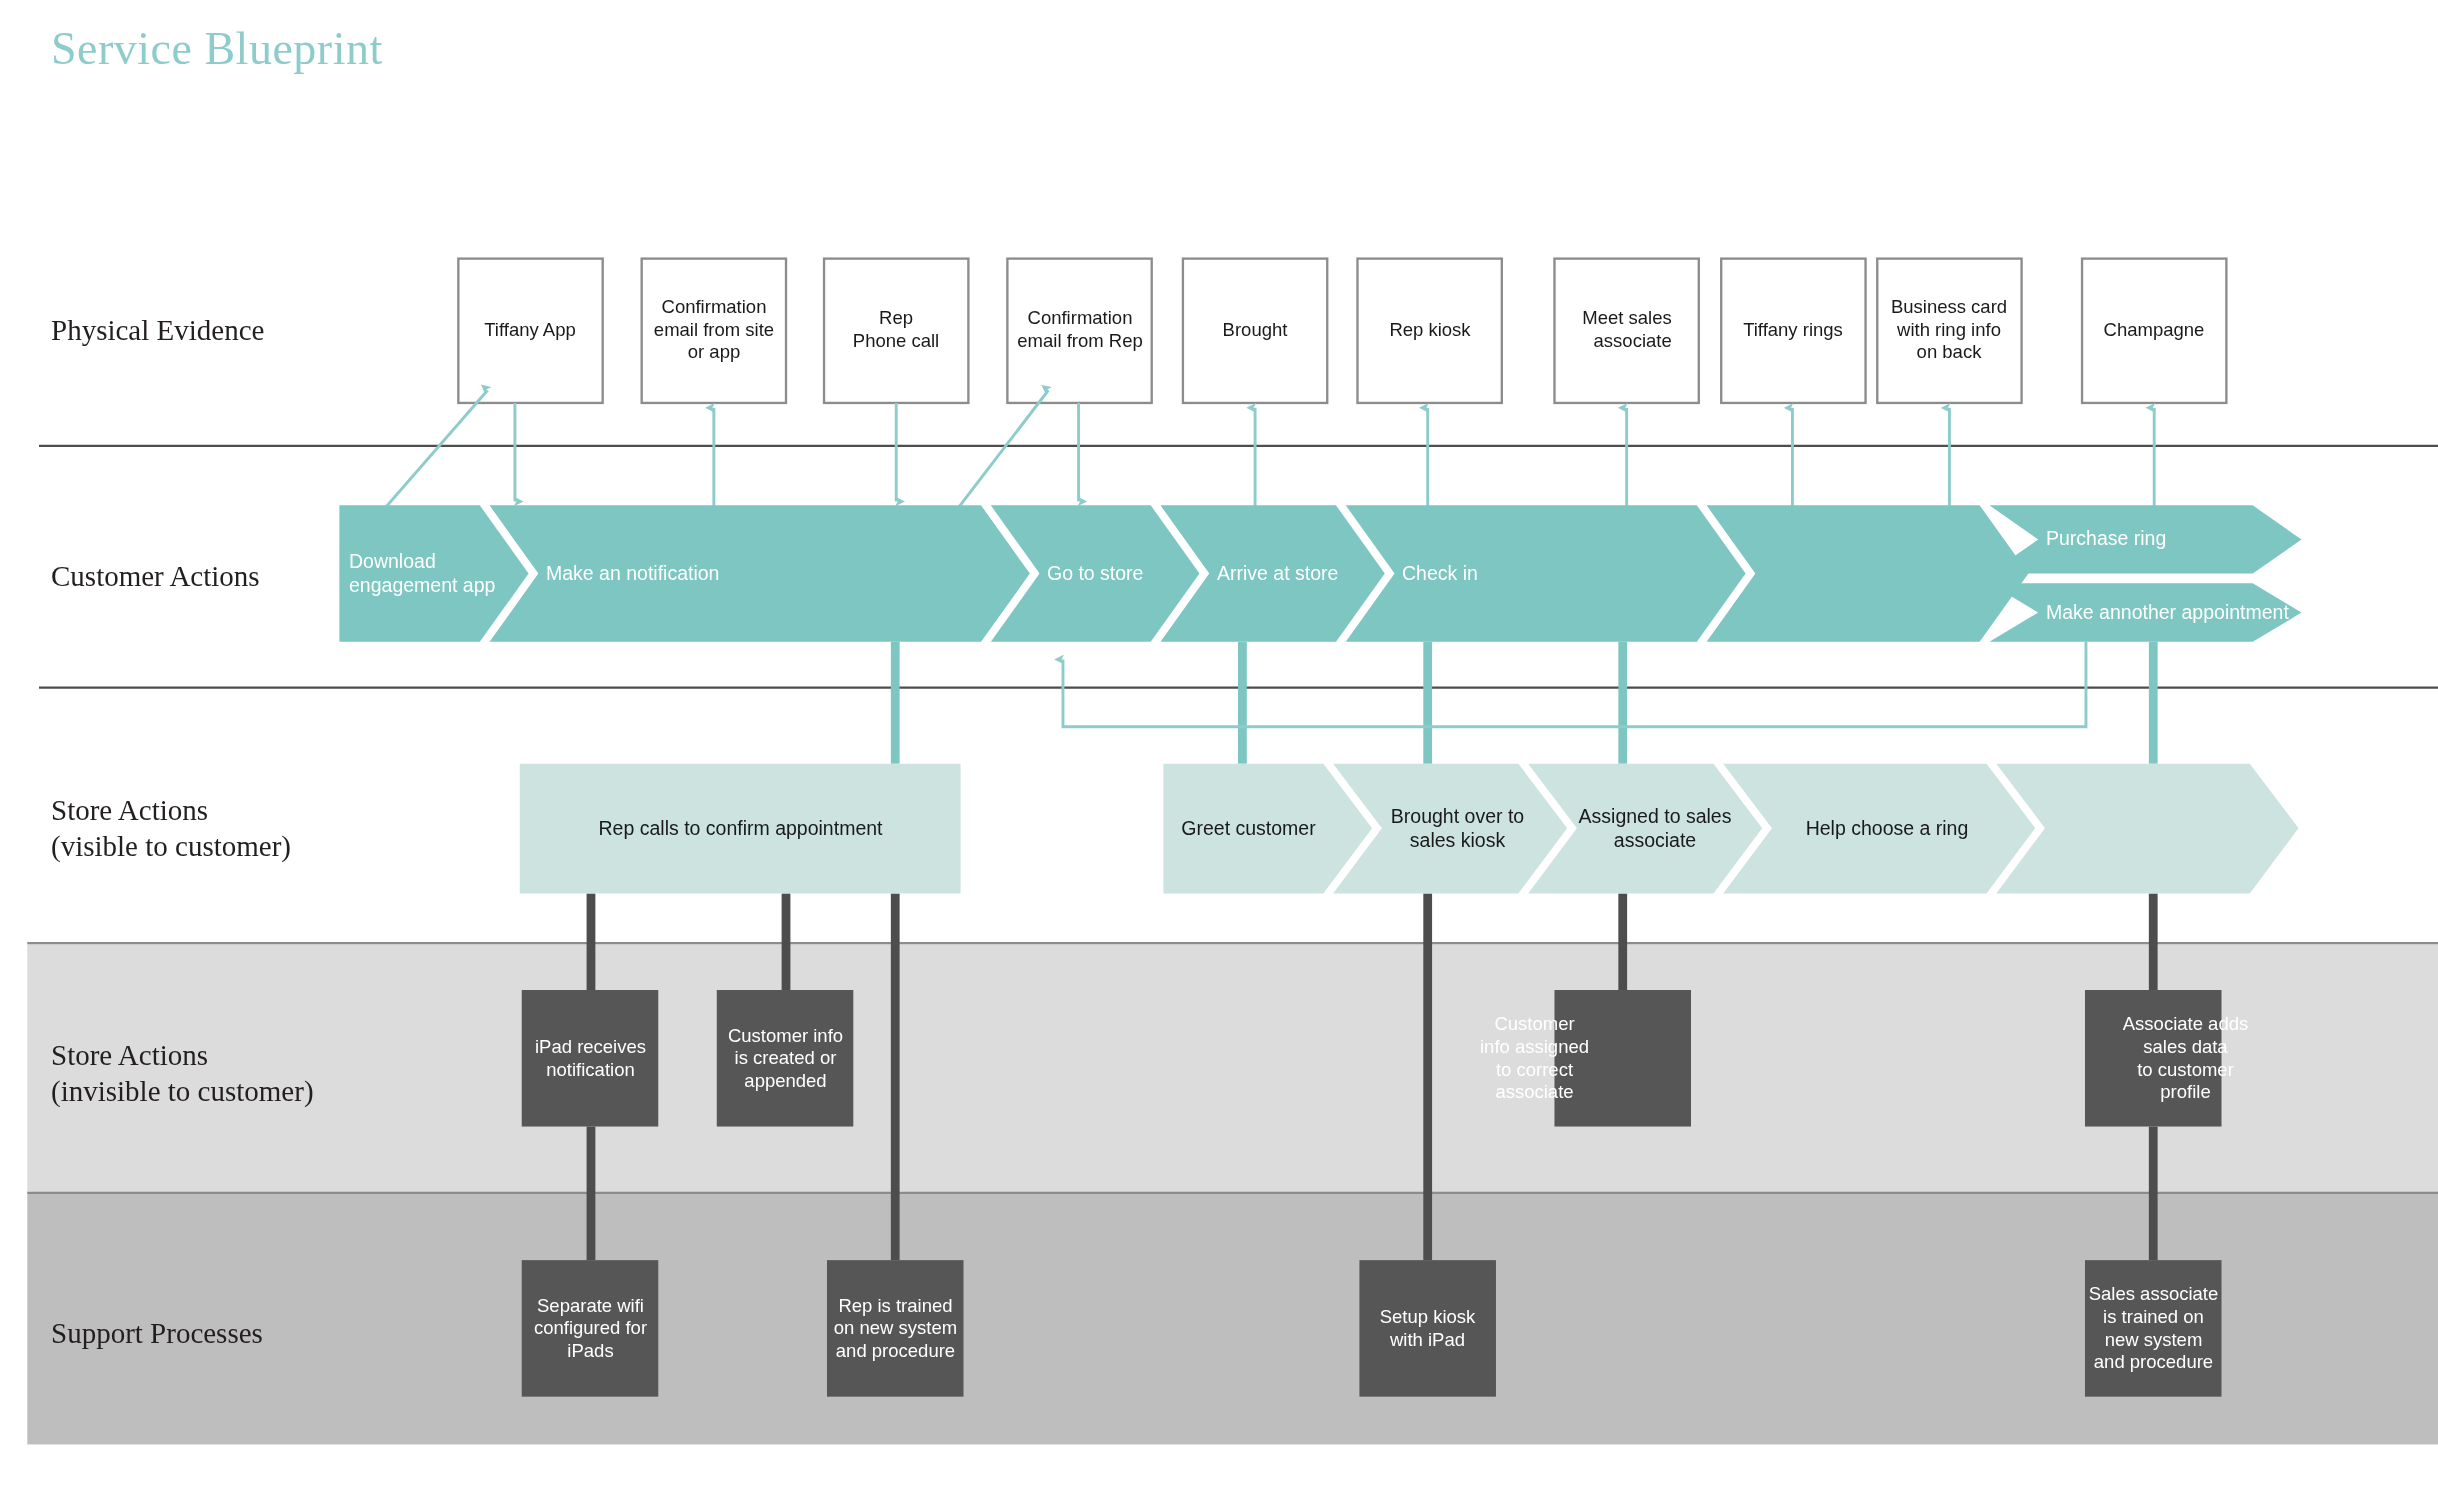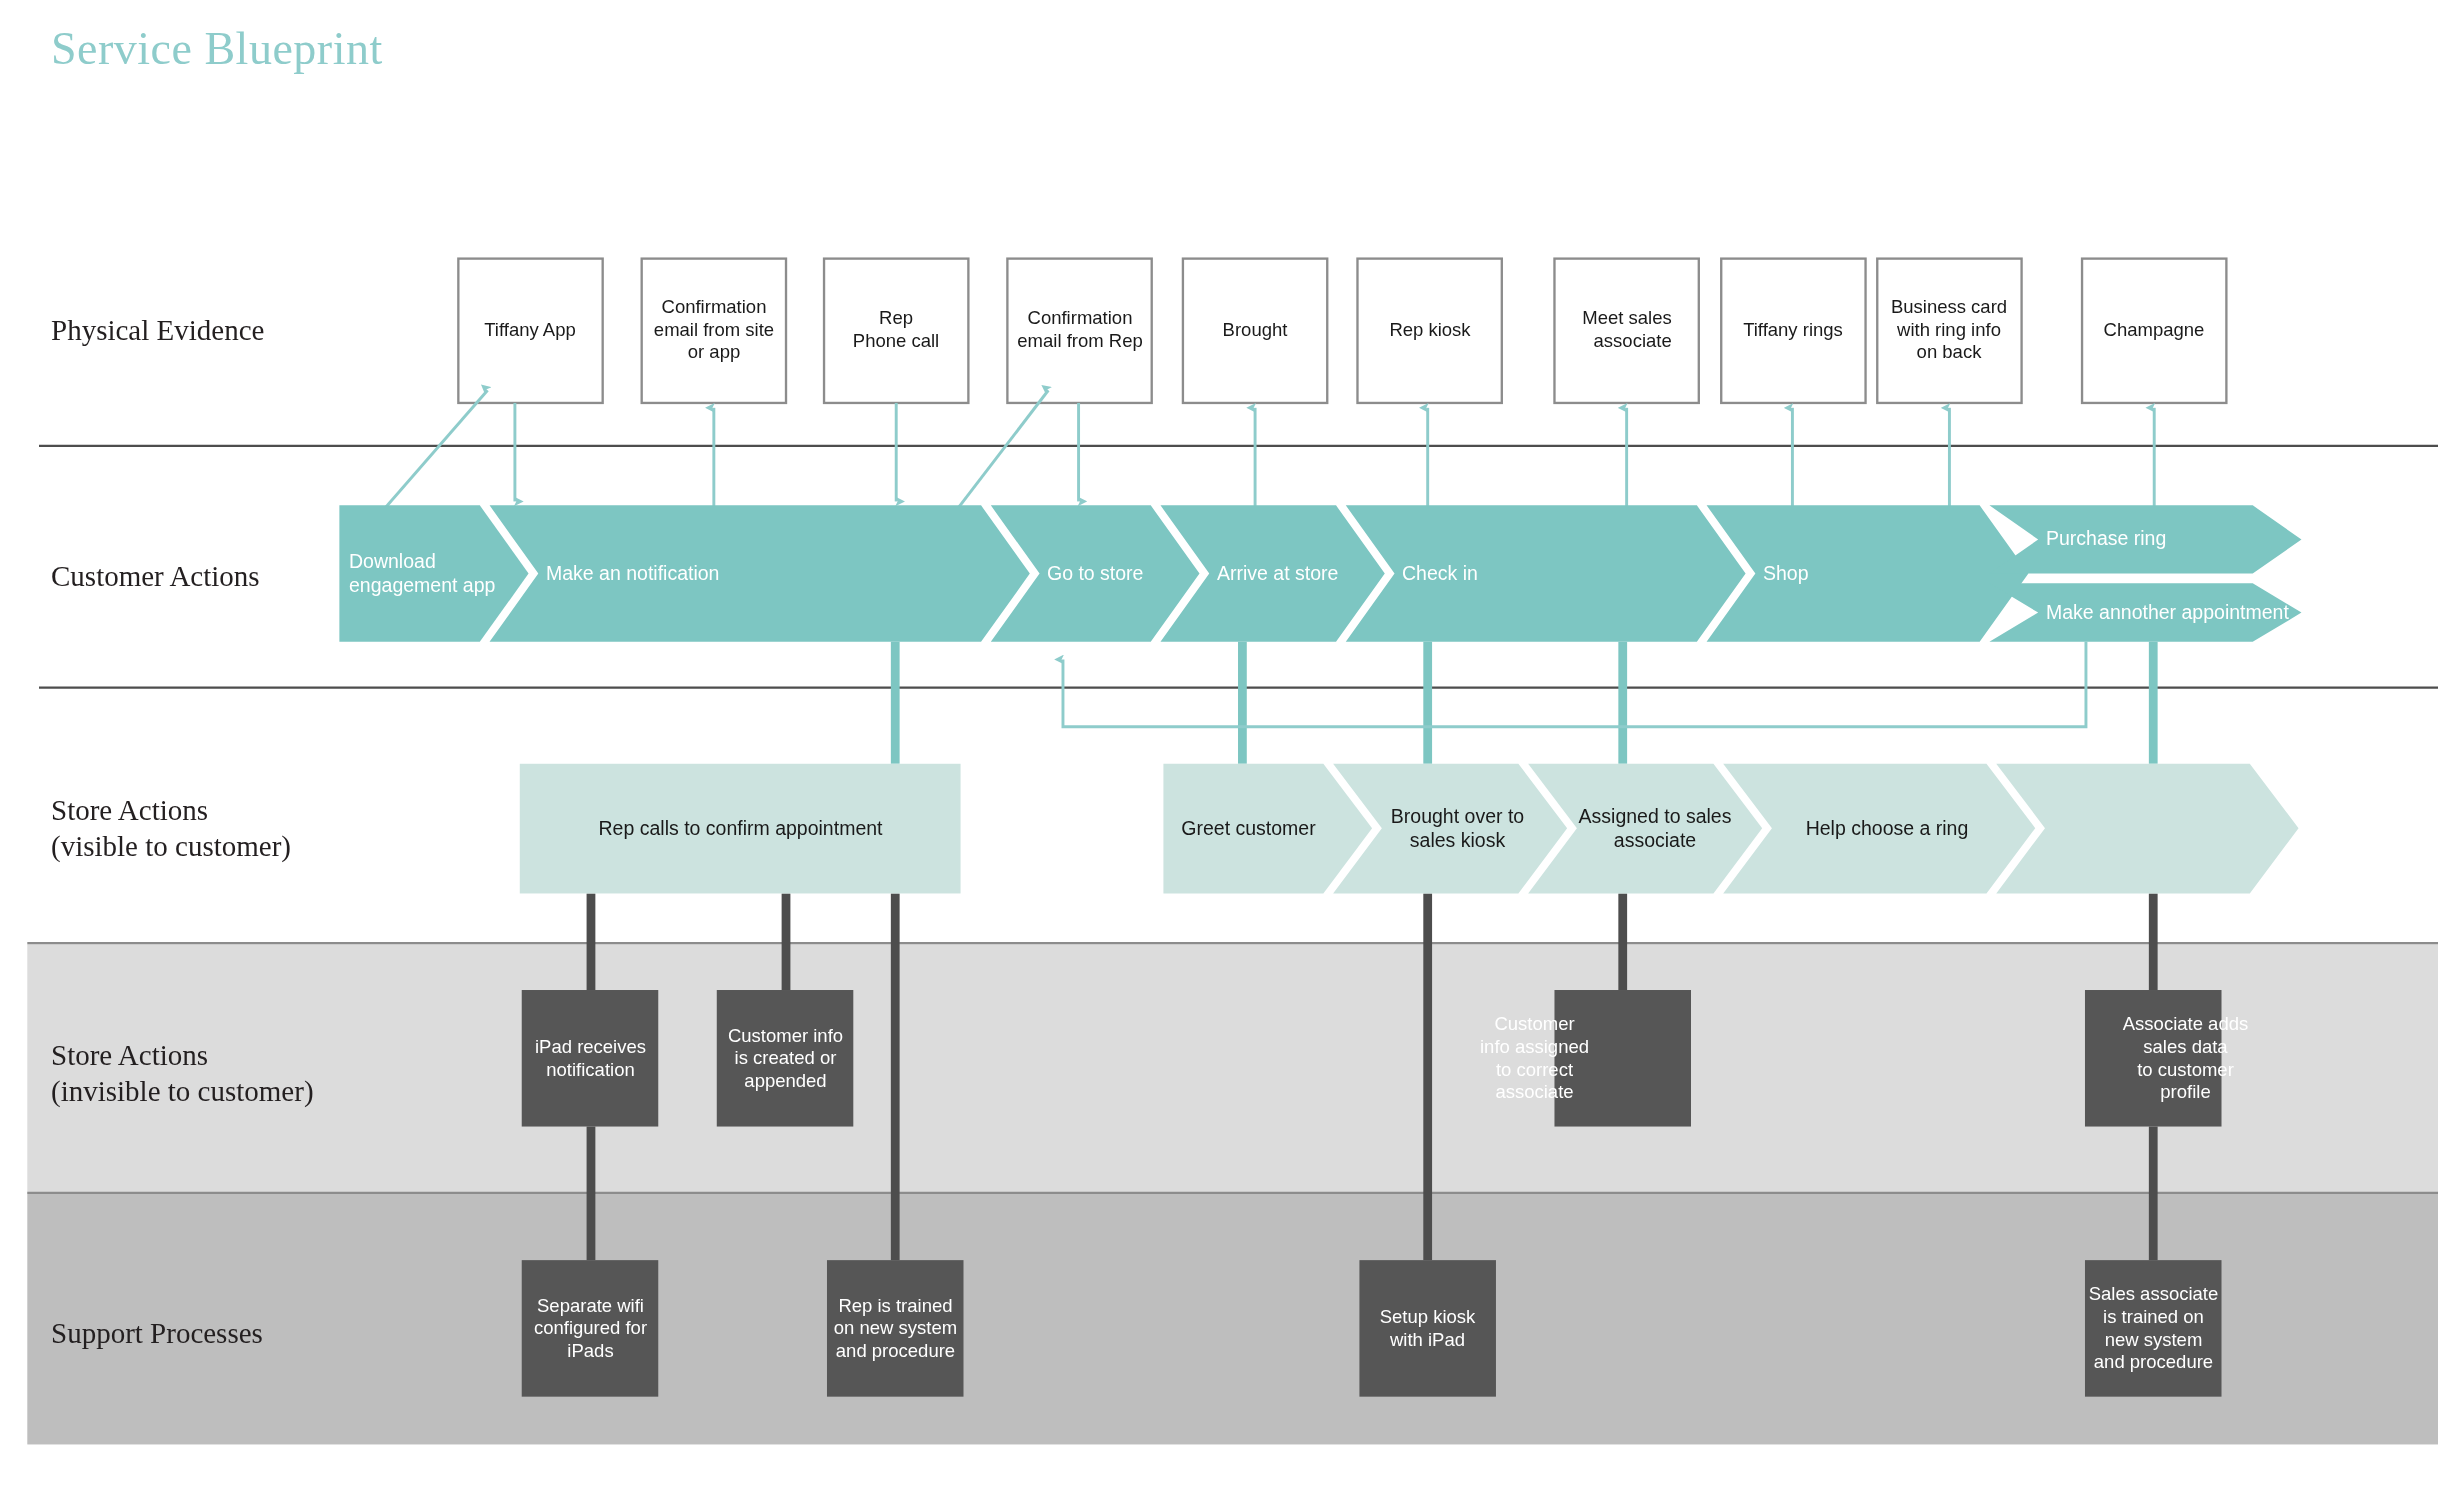--- a/index.html
+++ b/index.html
@@ -200,21 +200,20 @@
 with ring info
 on back</div>
   <div class="lbl pe-lbl" style="left:2082px;top:258px;width:144px;height:144px;">Champagne</div>
 
   <div class="lbl ca-lbl" style="left:349px;top:505px;width:156px;height:137px;">Download
 engagement app</div>
   <div class="lbl ca-lbl" style="left:546px;top:505px;width:419px;height:137px;">Make an notification</div>
   <div class="lbl ca-lbl" style="left:1047px;top:505px;width:146px;height:137px;">Go to store</div>
   <div class="lbl ca-lbl" style="left:1217px;top:505px;width:161px;height:137px;">Arrive at store</div>
   <div class="lbl ca-lbl" style="left:1402px;top:505px;width:293px;height:137px;">Check in</div>
-  <div class="lbl ca-lbl" style="left:1763px;top:505px;width:215px;height:137px;">Shop</div>
   <div class="lbl ca-lbl" style="left:2046px;top:505px;width:244px;height:68px;">Purchase ring</div>
   <div class="lbl ca-lbl" style="left:2046px;top:583px;width:254px;height:59px;">Make annother appointment</div>
 
   <div class="lbl sa-lbl" style="left:520px;top:764px;width:441px;height:130px;">Rep calls to confirm appointment</div>
   <div class="lbl sa-lbl" style="left:1163px;top:764px;width:171px;height:130px;">Greet customer</div>
   <div class="lbl sa-lbl" style="left:1377px;top:764px;width:161px;height:130px;">Brought over to
 sales kiosk</div>
   <div class="lbl sa-lbl" style="left:1572px;top:764px;width:166px;height:130px;">Assigned to sales
 associate</div>
   <div class="lbl sa-lbl" style="left:1770px;top:764px;width:234px;height:130px;">Help choose a ring</div>

